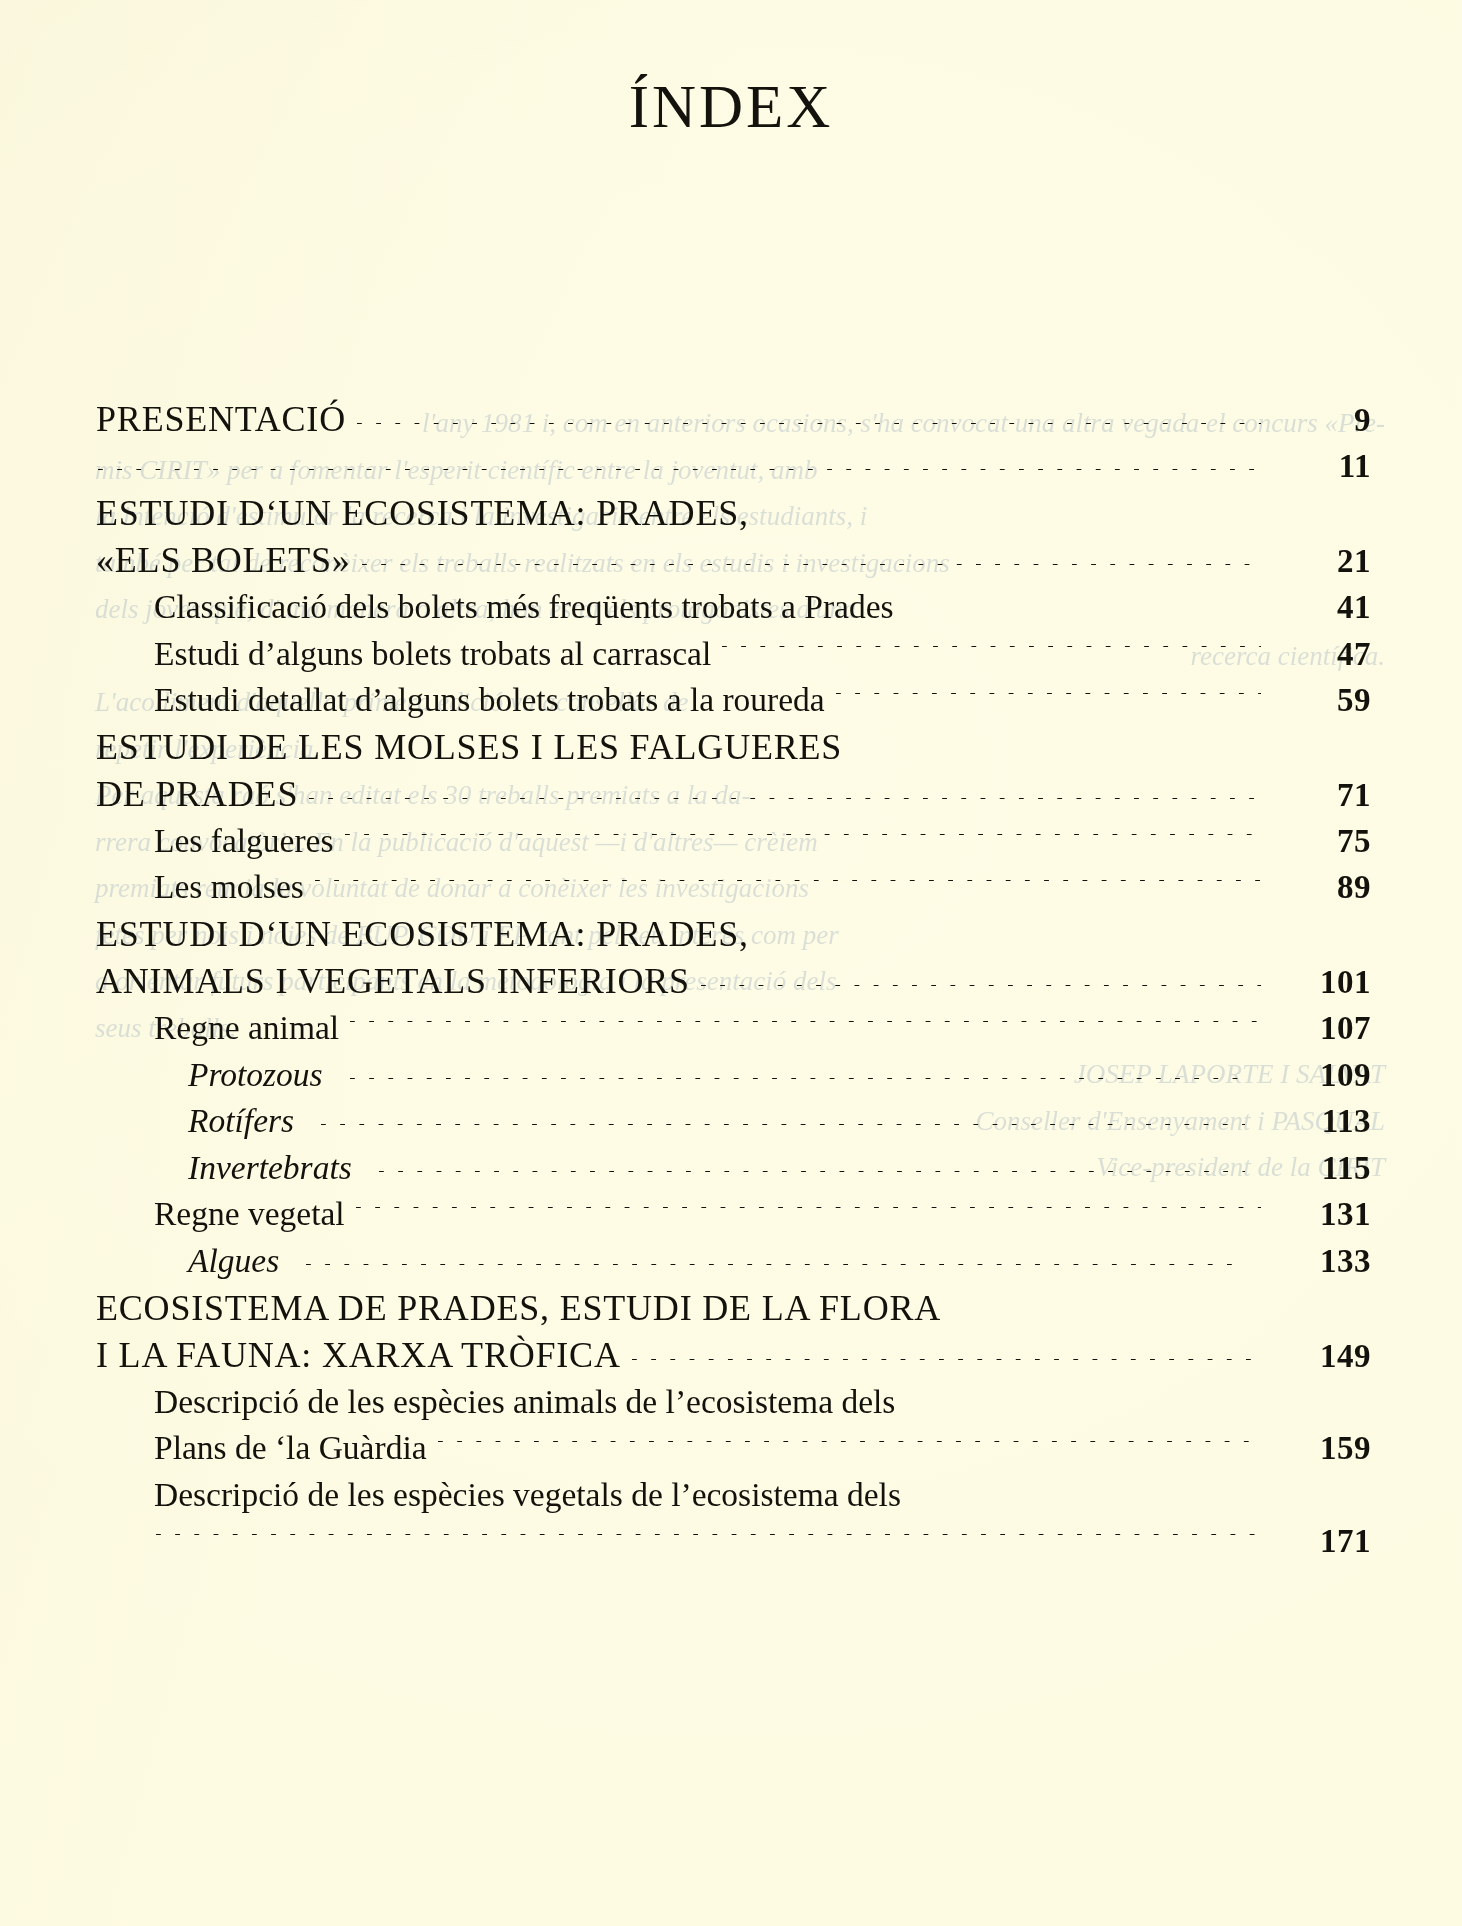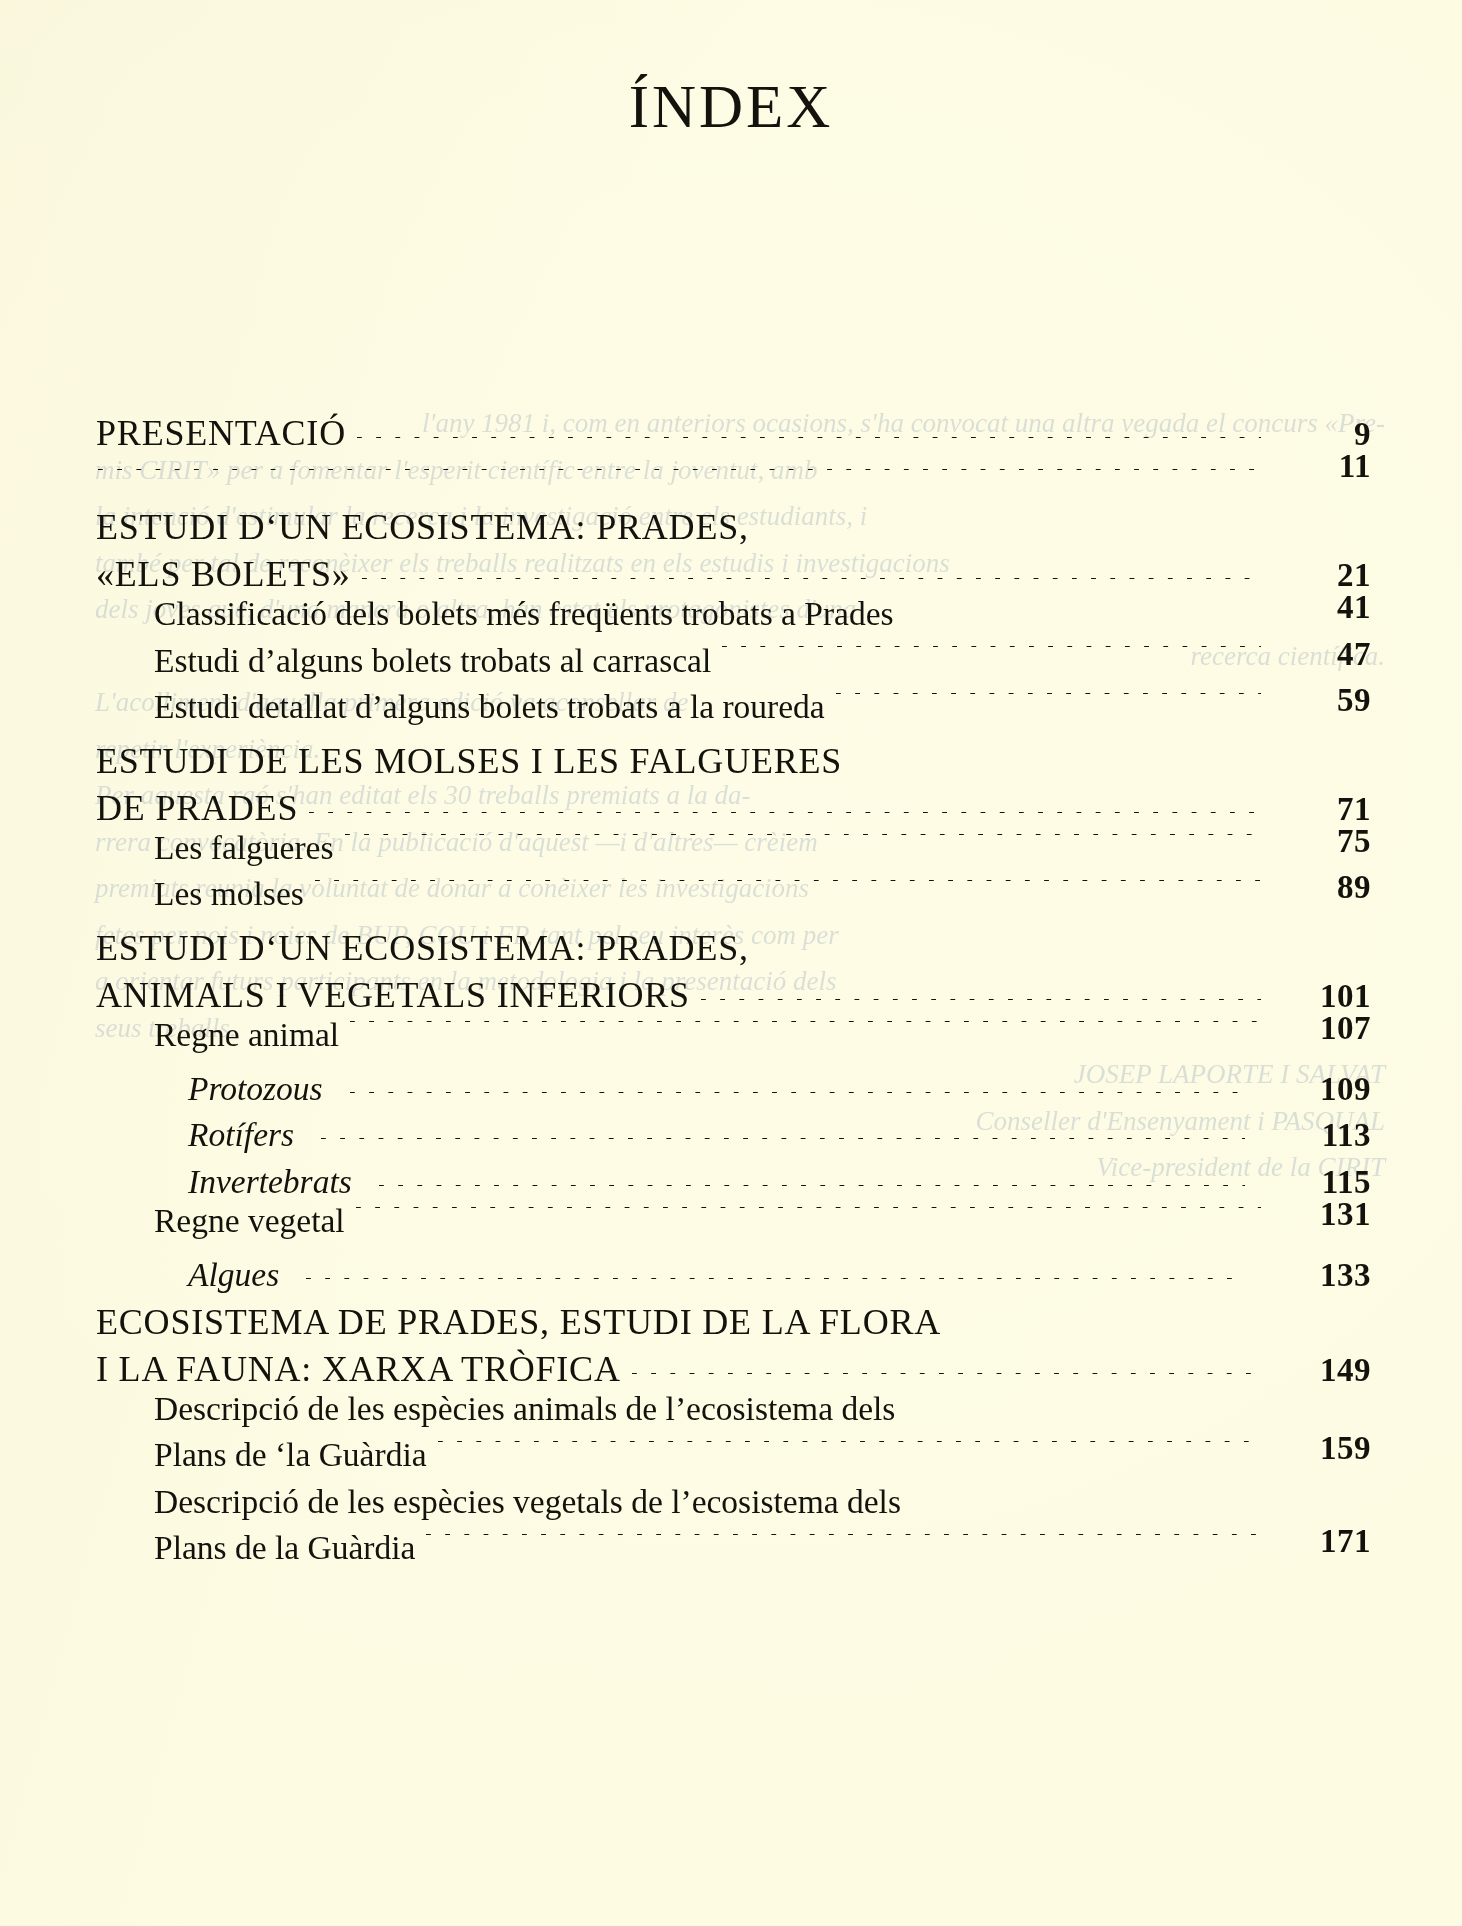--- a/index.html
+++ b/index.html
@@ -80,21 +80,20 @@
     align-items: baseline;
     height: 46.6px;
     font-size: 33px;
     line-height: 46.6px;
     white-space: nowrap;
   }
 
   .label {
     flex: 0 0 auto;
     padding-right: 9px;
-    margin-top: 14px;
   }
 
   
   .leader {
     flex: 1 1 auto;
     position: relative;
     height: 1px;
     overflow: hidden;
     margin: 0 4px 0 2px;
     transform: translateY(-7px);
@@ -291,19 +290,18 @@
         <span class="label">Plans de ‘la Guàrdia</span>
         <span class="leader"></span>
         <span class="pageno">159</span>
       </div>
       <div class="row lvl1">
         <span class="label">Descripció de les espècies vegetals de l’ecosistema dels</span>
         <span class="leader none"></span>
         <span class="pageno empty"></span>
       </div>
       <div class="row lvl1">
-        <span class="label">Plans de la Guàrdia</span>
         <span class="leader"></span>
         <span class="pageno">171</span>
       </div>
     </div>
 
 </div>
 
 </body></html>

